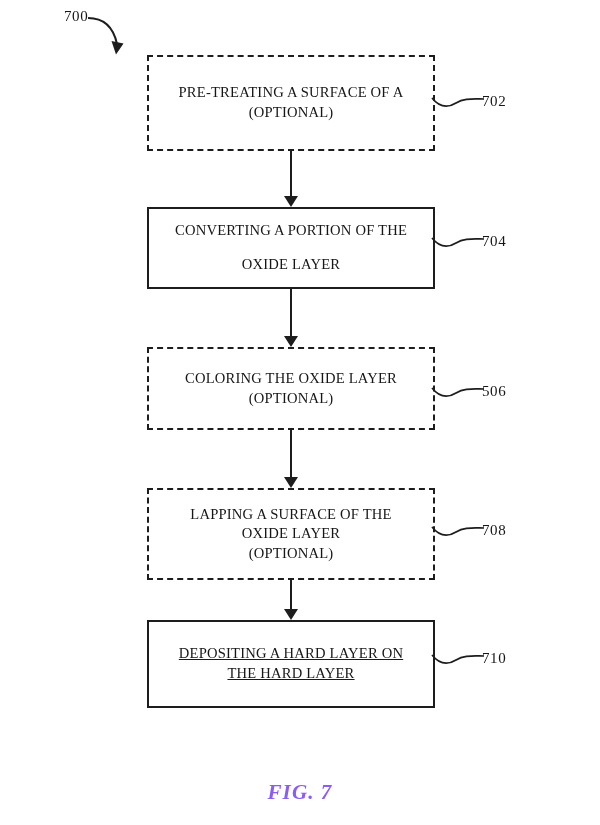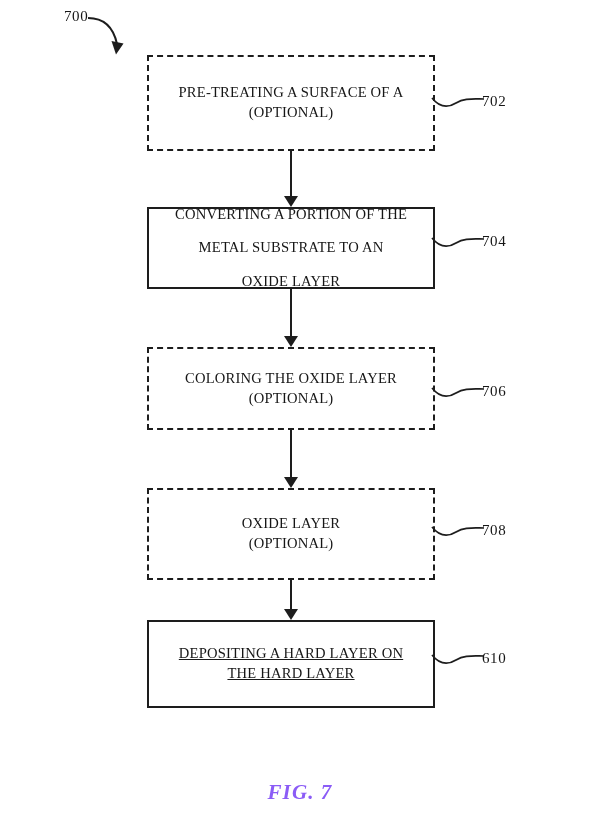--- a/index.html
+++ b/index.html
@@ -175,65 +175,65 @@
   </svg>
   <span class="ref-num" id="ref-702">702</span>
 
   <div class="connector" id="connector-702-704">
     <div class="shaft"></div>
     <div class="head"></div>
   </div>
 
   <div class="flow-box solid" id="box-704">
     <div class="box-line">CONVERTING A PORTION OF THE</div>
-    <div class="box-line">METAL SUBSTRATE TO AN</div>
     <div class="box-line">OXIDE LAYER</div>
   </div>
   <svg class="leader" id="leader-704" viewBox="0 0 56 26" xmlns="http://www.w3.org/2000/svg">
     <path d="M2 6 C 10 16, 18 16, 26 11 C 34 6, 42 7, 54 7" fill="none" stroke="#1d1d1d" stroke-width="1.7"></path>
   </svg>
   <span class="ref-num" id="ref-704">704</span>
 
   <div class="connector" id="connector-704-706">
     <div class="shaft"></div>
     <div class="head"></div>
   </div>
 
   <div class="flow-box dashed" id="box-706">
     <div class="box-line">COLORING THE OXIDE LAYER</div>
     <div class="box-line">(OPTIONAL)</div>
   </div>
   <svg class="leader" id="leader-706" viewBox="0 0 56 26" xmlns="http://www.w3.org/2000/svg">
     <path d="M2 6 C 10 16, 18 16, 26 11 C 34 6, 42 7, 54 7" fill="none" stroke="#1d1d1d" stroke-width="1.7"></path>
   </svg>
-  <span class="ref-num" id="ref-706">706</span>
+  <span class="ref-num" id="ref-706">506</span>
 
   <div class="connector" id="connector-706-708">
     <div class="shaft"></div>
     <div class="head"></div>
   </div>
 
   <div class="flow-box dashed" id="box-708">
+    <div class="box-line">LAPPING A SURFACE OF THE</div>
     <div class="box-line">OXIDE LAYER</div>
     <div class="box-line">(OPTIONAL)</div>
   </div>
   <svg class="leader" id="leader-708" viewBox="0 0 56 26" xmlns="http://www.w3.org/2000/svg">
     <path d="M2 6 C 10 16, 18 16, 26 11 C 34 6, 42 7, 54 7" fill="none" stroke="#1d1d1d" stroke-width="1.7"></path>
   </svg>
   <span class="ref-num" id="ref-708">708</span>
 
   <div class="connector" id="connector-708-710">
     <div class="shaft"></div>
     <div class="head"></div>
   </div>
 
   <div class="flow-box solid" id="box-710">
     <div class="box-line">DEPOSITING A HARD LAYER ON</div>
     <div class="box-line">THE HARD LAYER</div>
   </div>
   <svg class="leader" id="leader-710" viewBox="0 0 56 26" xmlns="http://www.w3.org/2000/svg">
     <path d="M2 6 C 10 16, 18 16, 26 11 C 34 6, 42 7, 54 7" fill="none" stroke="#1d1d1d" stroke-width="1.7"></path>
   </svg>
-  <span class="ref-num" id="ref-710">610</span>
+  <span class="ref-num" id="ref-710">710</span>
 
   <div id="figure-caption">FIG. 7</div>
 
 </div>
 
 </body></html>

